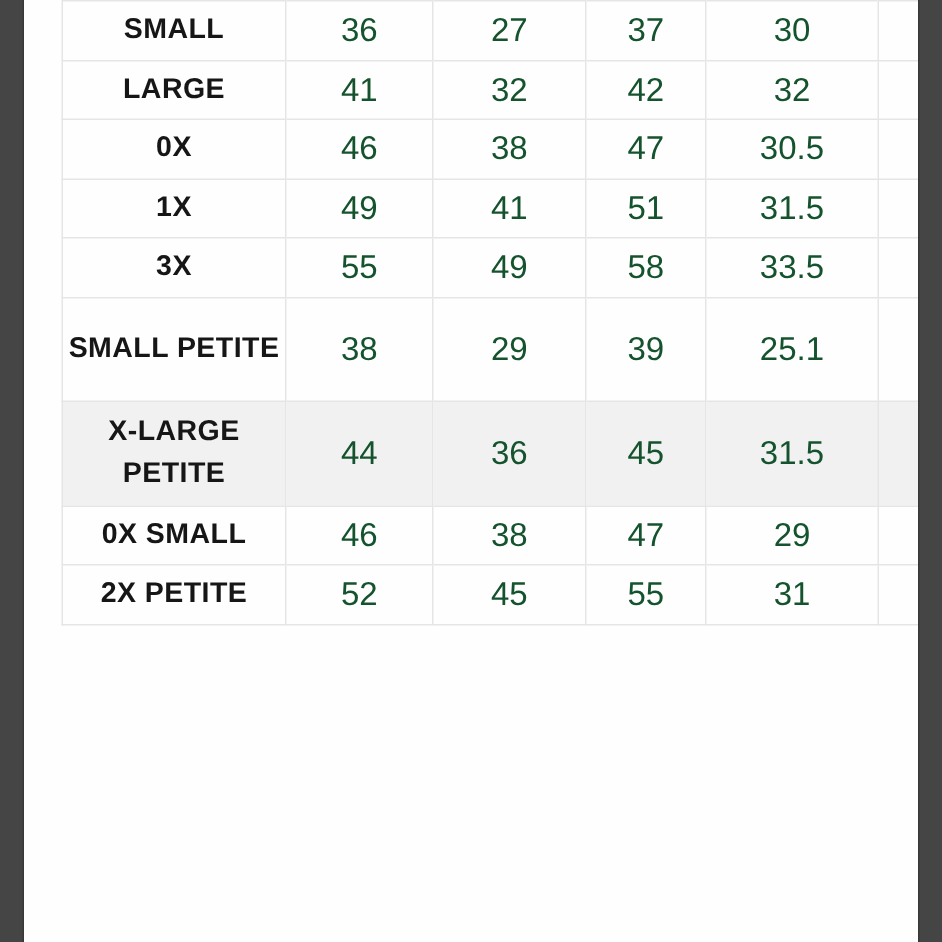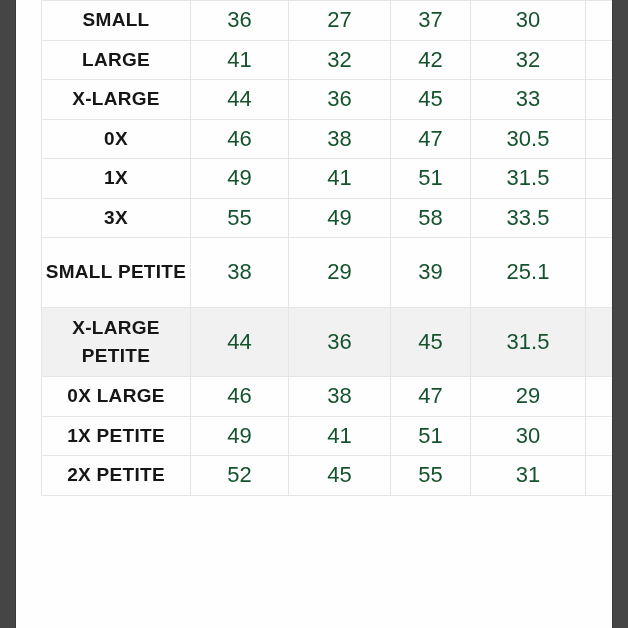--- a/index.html
+++ b/index.html
@@ -99,28 +99,20 @@
         </tr>
         <tr class="row-single">
           <td class="label-cell">LARGE</td>
           <td class="value-cell">41</td>
           <td class="value-cell">32</td>
           <td class="value-cell">42</td>
           <td class="value-cell">32</td>
           <td class="pad-cell"></td>
         </tr>
         <tr class="row-single">
-          <td class="label-cell">X-LARGE</td>
-          <td class="value-cell">44</td>
-          <td class="value-cell">36</td>
-          <td class="value-cell">45</td>
-          <td class="value-cell">33</td>
-          <td class="pad-cell"></td>
-        </tr>
-        <tr class="row-single">
           <td class="label-cell">0X</td>
           <td class="value-cell">46</td>
           <td class="value-cell">38</td>
           <td class="value-cell">47</td>
           <td class="value-cell">30.5</td>
           <td class="pad-cell"></td>
         </tr>
         <tr class="row-single">
           <td class="label-cell">1X</td>
           <td class="value-cell">49</td>
@@ -147,33 +139,25 @@
         </tr>
         <tr class="row-tall highlighted">
           <td class="label-cell">X-LARGE PETITE</td>
           <td class="value-cell">44</td>
           <td class="value-cell">36</td>
           <td class="value-cell">45</td>
           <td class="value-cell">31.5</td>
           <td class="pad-cell"></td>
         </tr>
         <tr class="row-single">
-          <td class="label-cell">0X LARGE</td>
+          <td class="label-cell">0X SMALL</td>
           <td class="value-cell">46</td>
           <td class="value-cell">38</td>
           <td class="value-cell">47</td>
           <td class="value-cell">29</td>
-          <td class="pad-cell"></td>
-        </tr>
-        <tr class="row-single">
-          <td class="label-cell">1X PETITE</td>
-          <td class="value-cell">49</td>
-          <td class="value-cell">41</td>
-          <td class="value-cell">51</td>
-          <td class="value-cell">30</td>
           <td class="pad-cell"></td>
         </tr>
         <tr class="row-single">
           <td class="label-cell">2X PETITE</td>
           <td class="value-cell">52</td>
           <td class="value-cell">45</td>
           <td class="value-cell">55</td>
           <td class="value-cell">31</td>
           <td class="pad-cell"></td>
         </tr>

